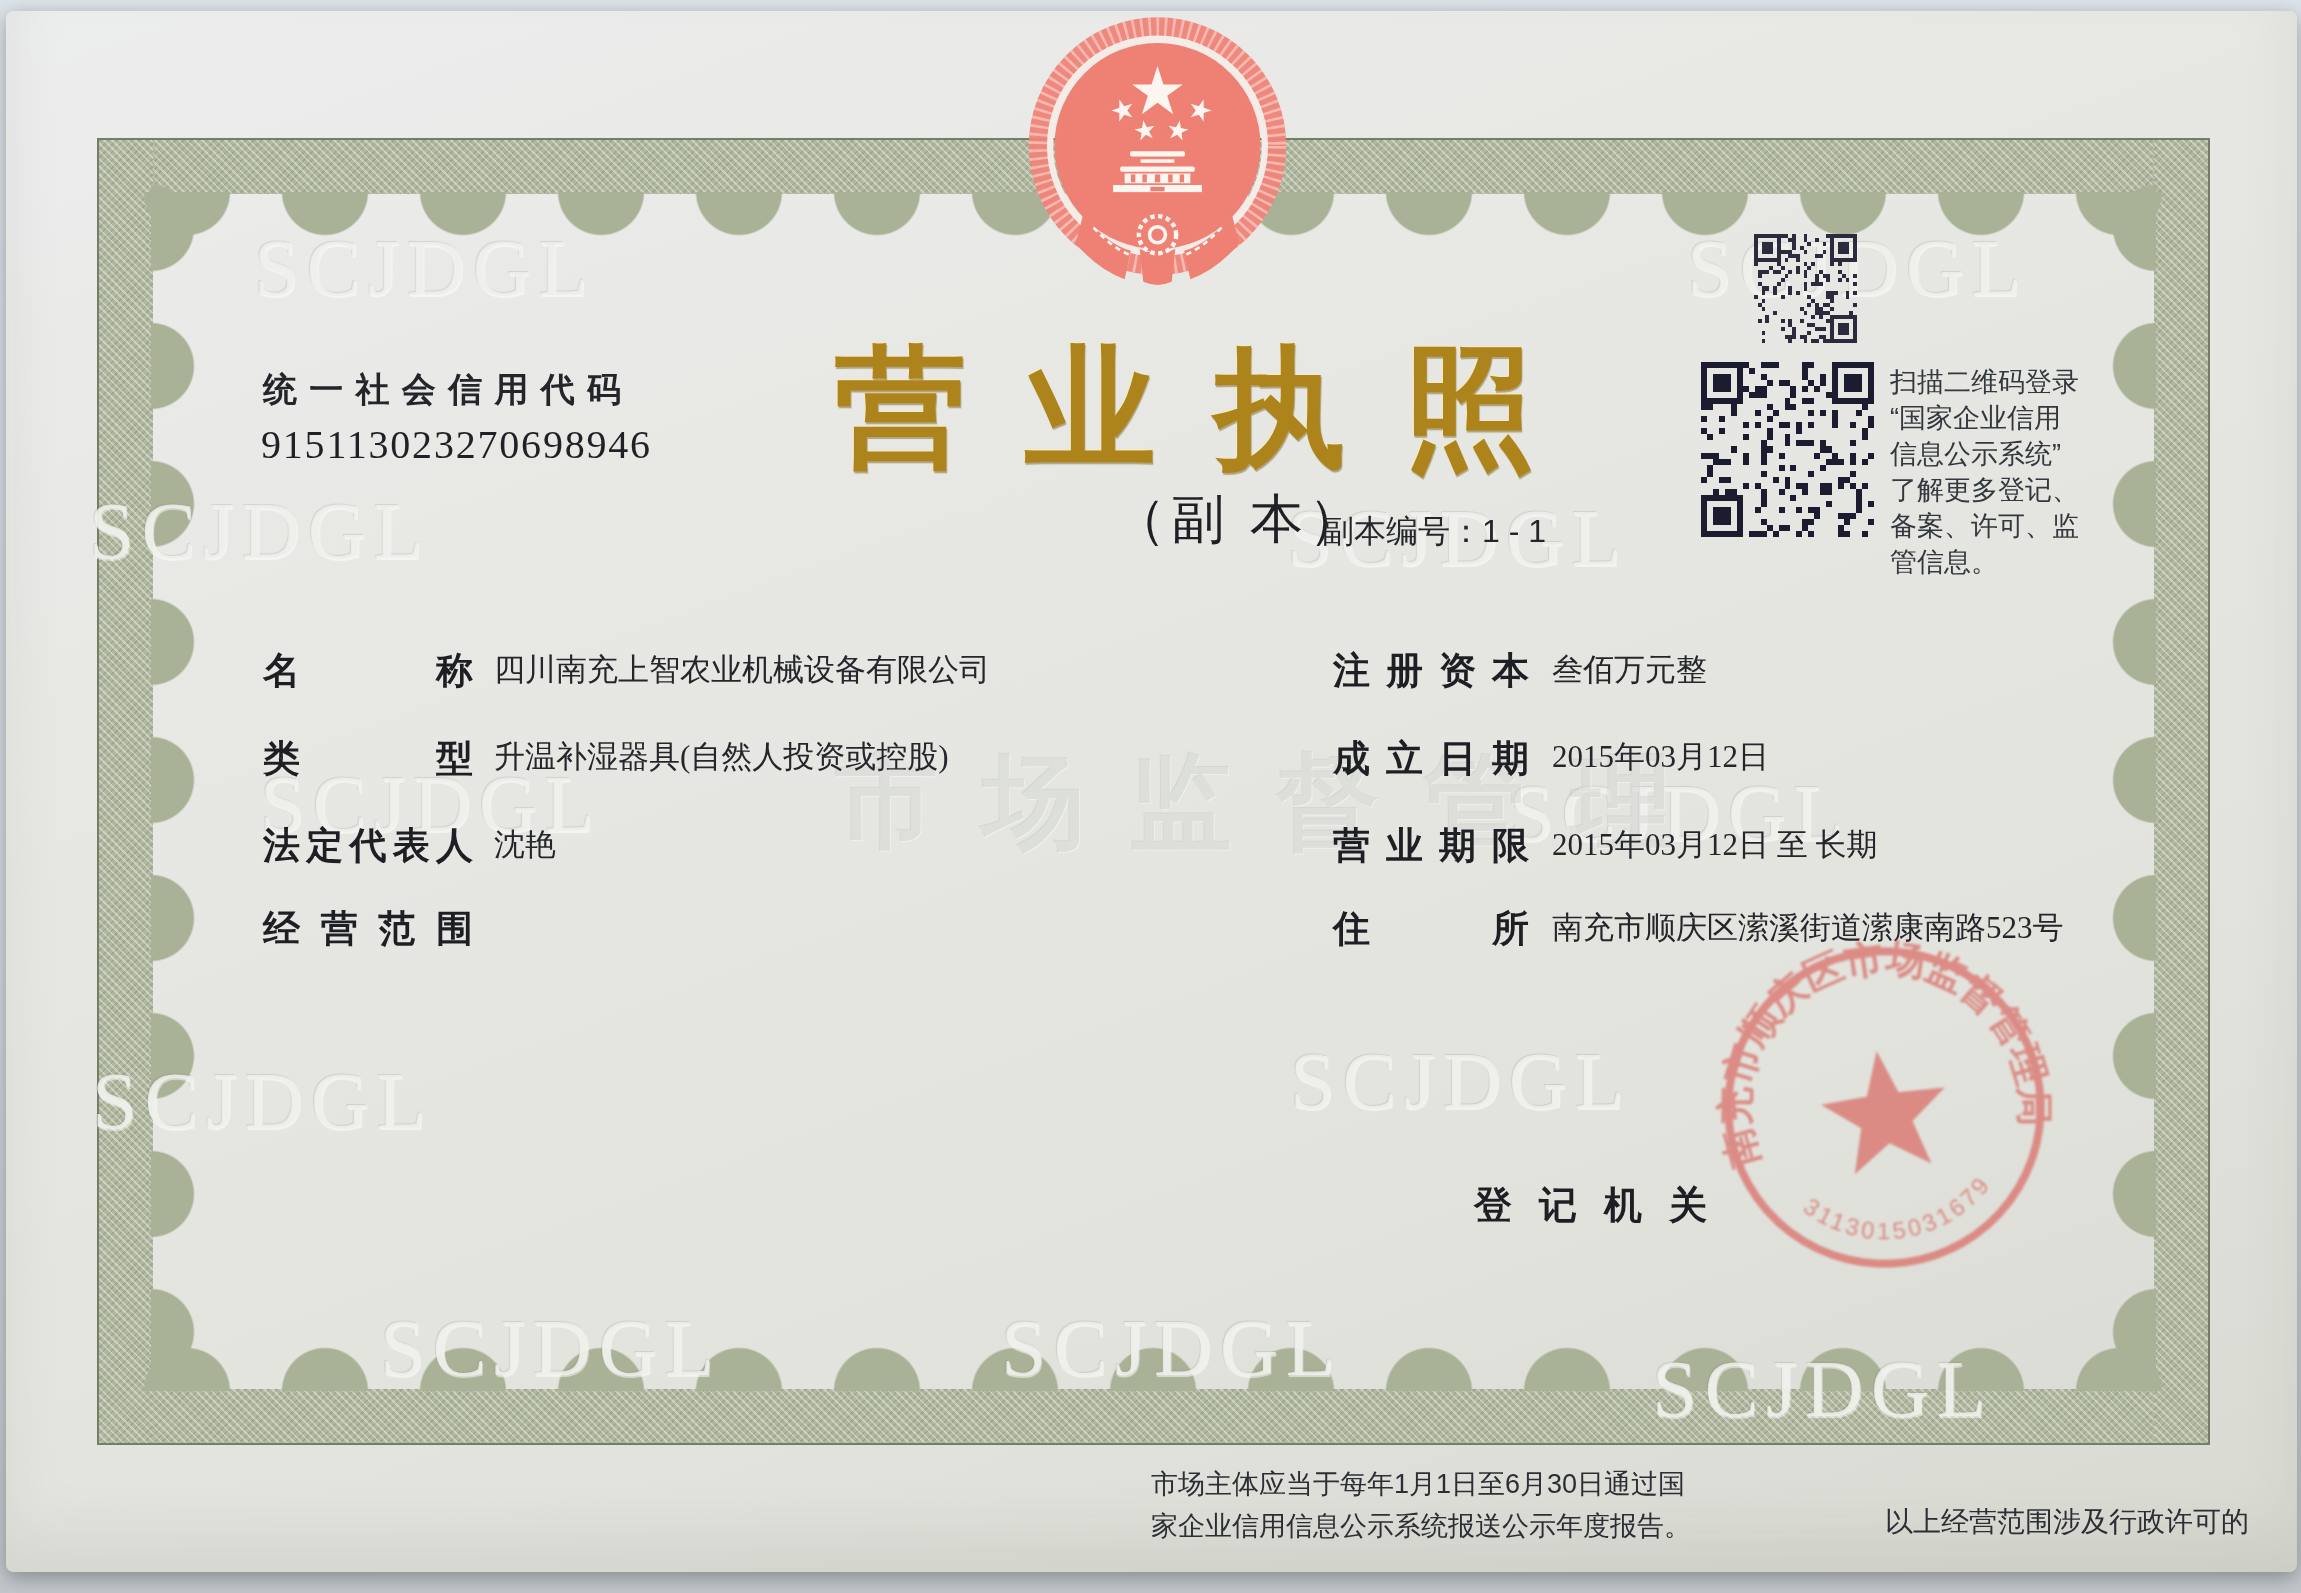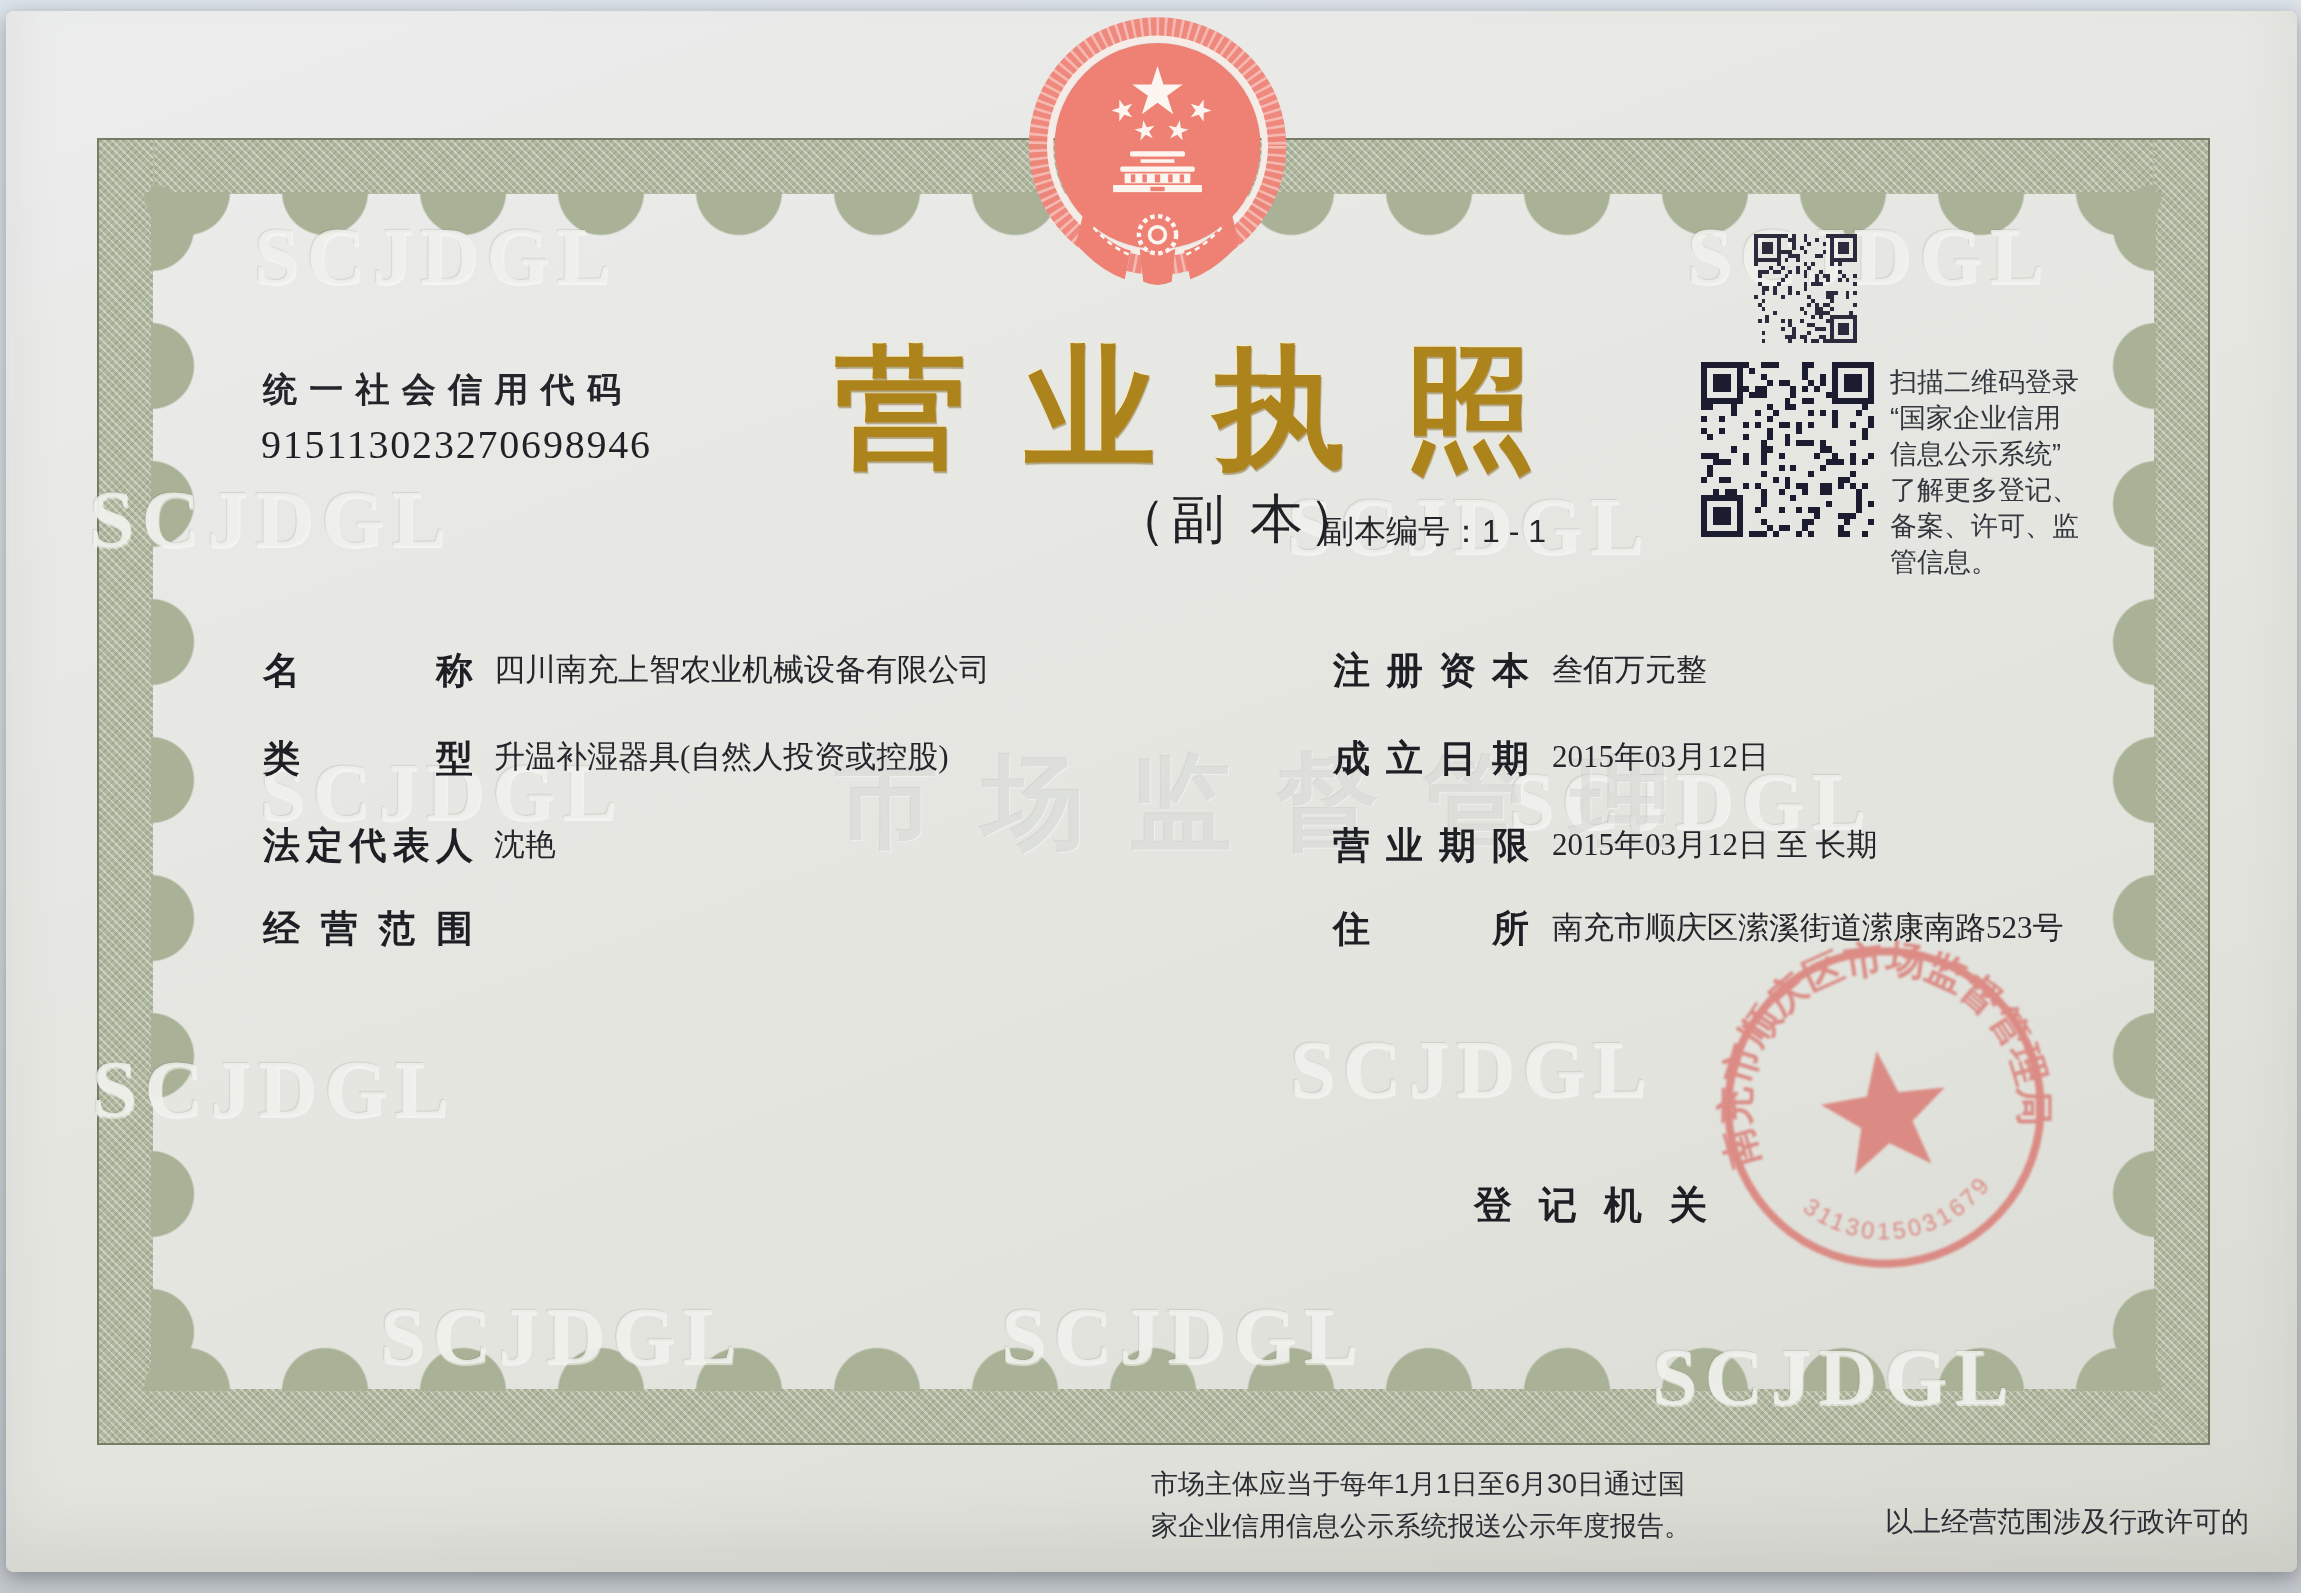--- a/index.html
+++ b/index.html
@@ -28,23 +28,23 @@
     background:radial-gradient(circle at 69px 48px,#a9b297 42px,rgba(169,178,151,0) 44px) repeat-x;background-size:138px 48px;}
   .scallop.left{top:18.5px;bottom:18.5px;left:52px;width:48px;
     background:radial-gradient(circle at 0px 69px,#a9b297 42px,rgba(169,178,151,0) 44px) repeat-y;background-size:48px 138px;}
   .scallop.right{top:18.5px;bottom:18.5px;right:52px;width:48px;
     background:radial-gradient(circle at 48px 69px,#a9b297 42px,rgba(169,178,151,0) 44px) repeat-y;background-size:48px 138px;}
 
   .abs{position:absolute;}
   .spread{display:flex;justify-content:space-between;}
 
   
-  .wm{position:absolute;font-weight:bold;letter-spacing:7.4px;color:rgba(240,241,236,.85);
+  .wm{position:absolute;font-weight:normal;letter-spacing:7.4px;color:rgba(240,241,236,.85);
       text-shadow:0.9px 1.8px 0.9px rgba(255,255,255,.55),-0.9px -0.9px 0.9px rgba(110,115,105,.18);
-      font-size:81px;font-family:"Liberation Serif","DejaVu Serif",serif;pointer-events:none;}
+      font-size:81px;font-family:"Liberation Serif","DejaVu Serif",serif;pointer-events:none;margin-top:12px;}
   .wm-center{position:absolute;left:835px;top:734px;font-size:103px;letter-spacing:44px;font-weight:bold;
       color:rgba(150,156,148,.20);text-shadow:0.9px 0.9px 0 rgba(255,255,255,.4);pointer-events:none;}
 
   
   .credit-label{left:263px;top:367px;width:358px;font-size:34px;font-weight:bold;color:#23252b;}
   .credit-code{left:261px;top:421px;font-size:40px;letter-spacing:1.8px;color:#1f2126;
                font-family:"Liberation Serif","DejaVu Serif",serif;}
   .title{left:835px;top:321px;width:700px;font-size:131px;font-weight:bold;color:#ad831c;
          text-shadow:0.9px 1.8px 0.9px rgba(110,80,10,.45), -0.9px -0.9px 0.9px rgba(255,235,170,.6);}
   .subtitle{left:1240px;top:484px;transform:translateX(-50%);font-size:53px;font-weight:400;

